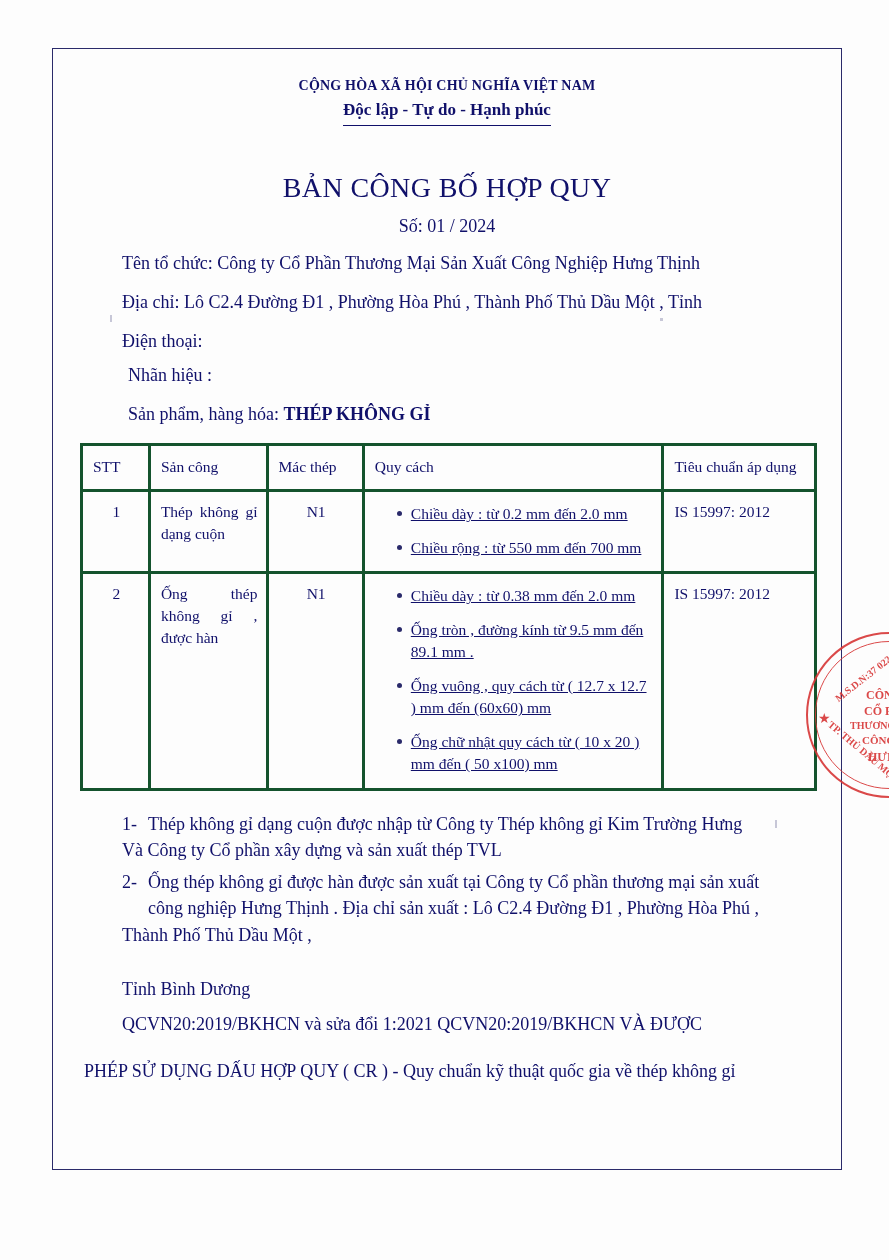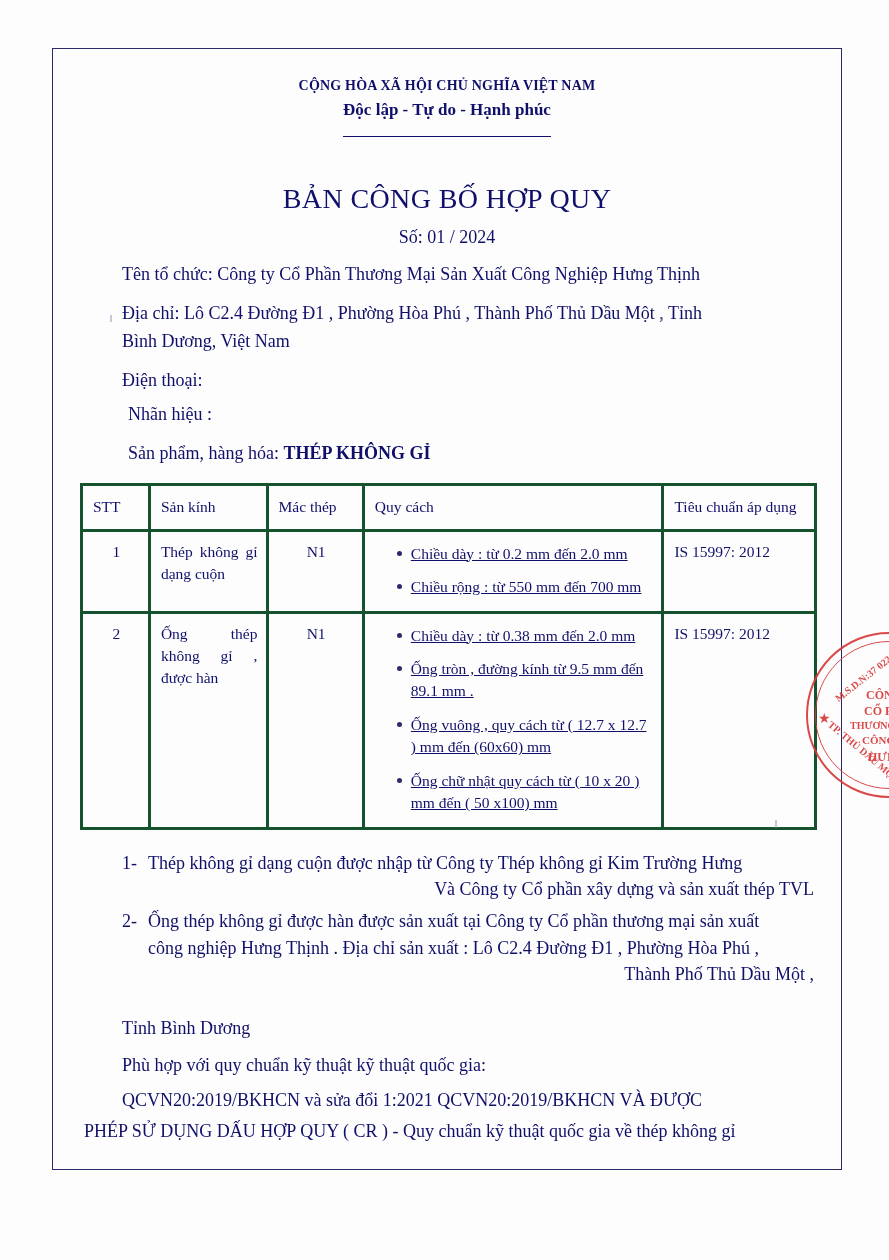--- a/index.html
+++ b/index.html
@@ -47,21 +47,21 @@
     font-weight: bold;
     letter-spacing: .2px;
     margin-top: 16px;
   }
   .natl-sub {
     font-size: 17px;
     font-weight: bold;
     margin-top: 6px;
     display: inline-block;
     border-bottom: 1.4px solid #10106a;
-    padding-bottom: 16px;
+    padding-bottom: 5px;
   }
   .doc-title {
     font-size: 28px;
     font-weight: normal;
     margin-top: 46px;
     letter-spacing: .4px;
   }
   .doc-number {
     font-size: 18px;
     margin-top: 12px;
@@ -132,28 +132,28 @@
     padding-left: 42px;
     position: relative;
     margin-top: 4px;
   }
   .note .num {
     position: absolute;
     left: 42px;
     top: 0;
   }
   .note .body { display: block; padding-left: 26px; }
-  .note .cont { display: block; padding-left: 0px; text-align: right; }
+  .note .cont { display: block; padding-left: 0px; }
   .note .cont2 { display: block; padding-left: 26px; }
 
   .tail { font-size: 18px; line-height: 1.5; }
   .tail.l1 { padding-left: 42px; margin-top: 28px; }
   .tail.l2 { padding-left: 42px; margin-top: 10px; }
   .tail.l3 { padding-left: 42px; margin-top: 8px; text-align: justify; width: 700px;}
-  .tail.l4 { padding-left: 4px; margin-top: 4px; }
+  .tail.l4 { padding-left: 4px; margin-top: 20px; }
 
   
   .stamp {
     position: absolute;
     left: 806px;
     top: 632px;
     width: 170px;
     height: 170px;
     pointer-events: none;
     opacity: .92;
@@ -215,36 +215,35 @@
       <div><span class="natl-sub">Độc lập - Tự do - Hạnh phúc</span></div>
       <div class="doc-title">BẢN CÔNG BỐ HỢP QUY</div>
       <div class="doc-number">Số: 01 / 2024</div>
     </div>
 
     <div class="para indent1">
       <span>Tên tổ chức: </span><span>Công ty Cổ Phần Thương Mại Sản Xuất Công Nghiệp Hưng Thịnh</span>
     </div>
 
     <div class="para indent1">Địa chỉ: Lô C2.4 Đường Đ1 , Phường Hòa Phú , Thành Phố Thủ Dầu Một , Tỉnh</div>
-    <div class="para indent1" style="margin-top:2px">Bình Dương, Việt Nam</div>
 
     <div class="para indent1">Điện thoại:</div>
 
     <div class="para indent2" style="margin-top:8px">Nhãn hiệu :</div>
 
     <div class="para indent2">
       <span>Sản phẩm, hàng hóa: </span><span class="bold">THÉP KHÔNG GỈ</span>
     </div>
 
 
     <table class="spec">
       <thead>
         <tr>
           <th class="col-stt c">STT</th>
-          <th class="col-sp">Sản kính</th>
+          <th class="col-sp">Sản công</th>
           <th class="col-mac c">Mác thép</th>
           <th class="col-qc">Quy cách</th>
           <th class="col-tc">Tiêu chuẩn áp dụng</th>
         </tr>
       </thead>
       <tbody>
         <tr>
           <td class="col-stt c">1</td>
           <td class="col-sp just">Thép không gỉ dạng cuộn</td>
           <td class="col-mac c">N1</td>
@@ -281,21 +280,20 @@
       </div>
       <div class="note" style="margin-top:6px">
         <span class="num">2-</span>
         <span class="body">Ống thép không gỉ được hàn được sản xuất tại Công ty Cổ phần thương mại sản xuất</span>
         <span class="cont2">công nghiệp Hưng Thịnh . Địa chỉ sản xuất : Lô C2.4 Đường Đ1 , Phường Hòa Phú ,</span>
         <span class="cont">Thành Phố Thủ Dầu Một ,</span>
       </div>
     </div>
 
     <div class="tail l1">Tỉnh Bình Dương</div>
-    <div class="tail l2">Phù hợp với quy chuẩn kỹ thuật kỹ thuật quốc gia:</div>
     <div class="tail l3">QCVN20:2019/BKHCN và sửa đổi 1:2021  QCVN20:2019/BKHCN VÀ ĐƯỢC</div>
     <div class="tail l4">PHÉP SỬ DỤNG DẤU HỢP QUY ( CR ) -  Quy chuẩn kỹ thuật quốc gia về thép không gỉ</div>
 
   </div>
 
   <div class="stamp">
     <div class="ring"></div>
     <div class="ring2"></div>
     <div class="star">★</div>
     <div class="txt t1">M.S.D.N:37 02266</div>

